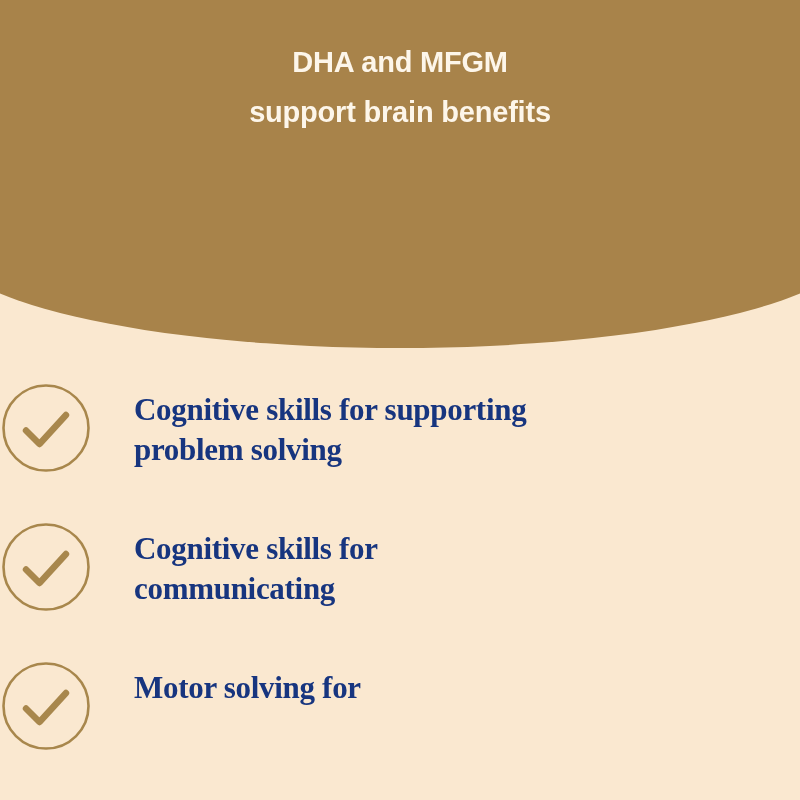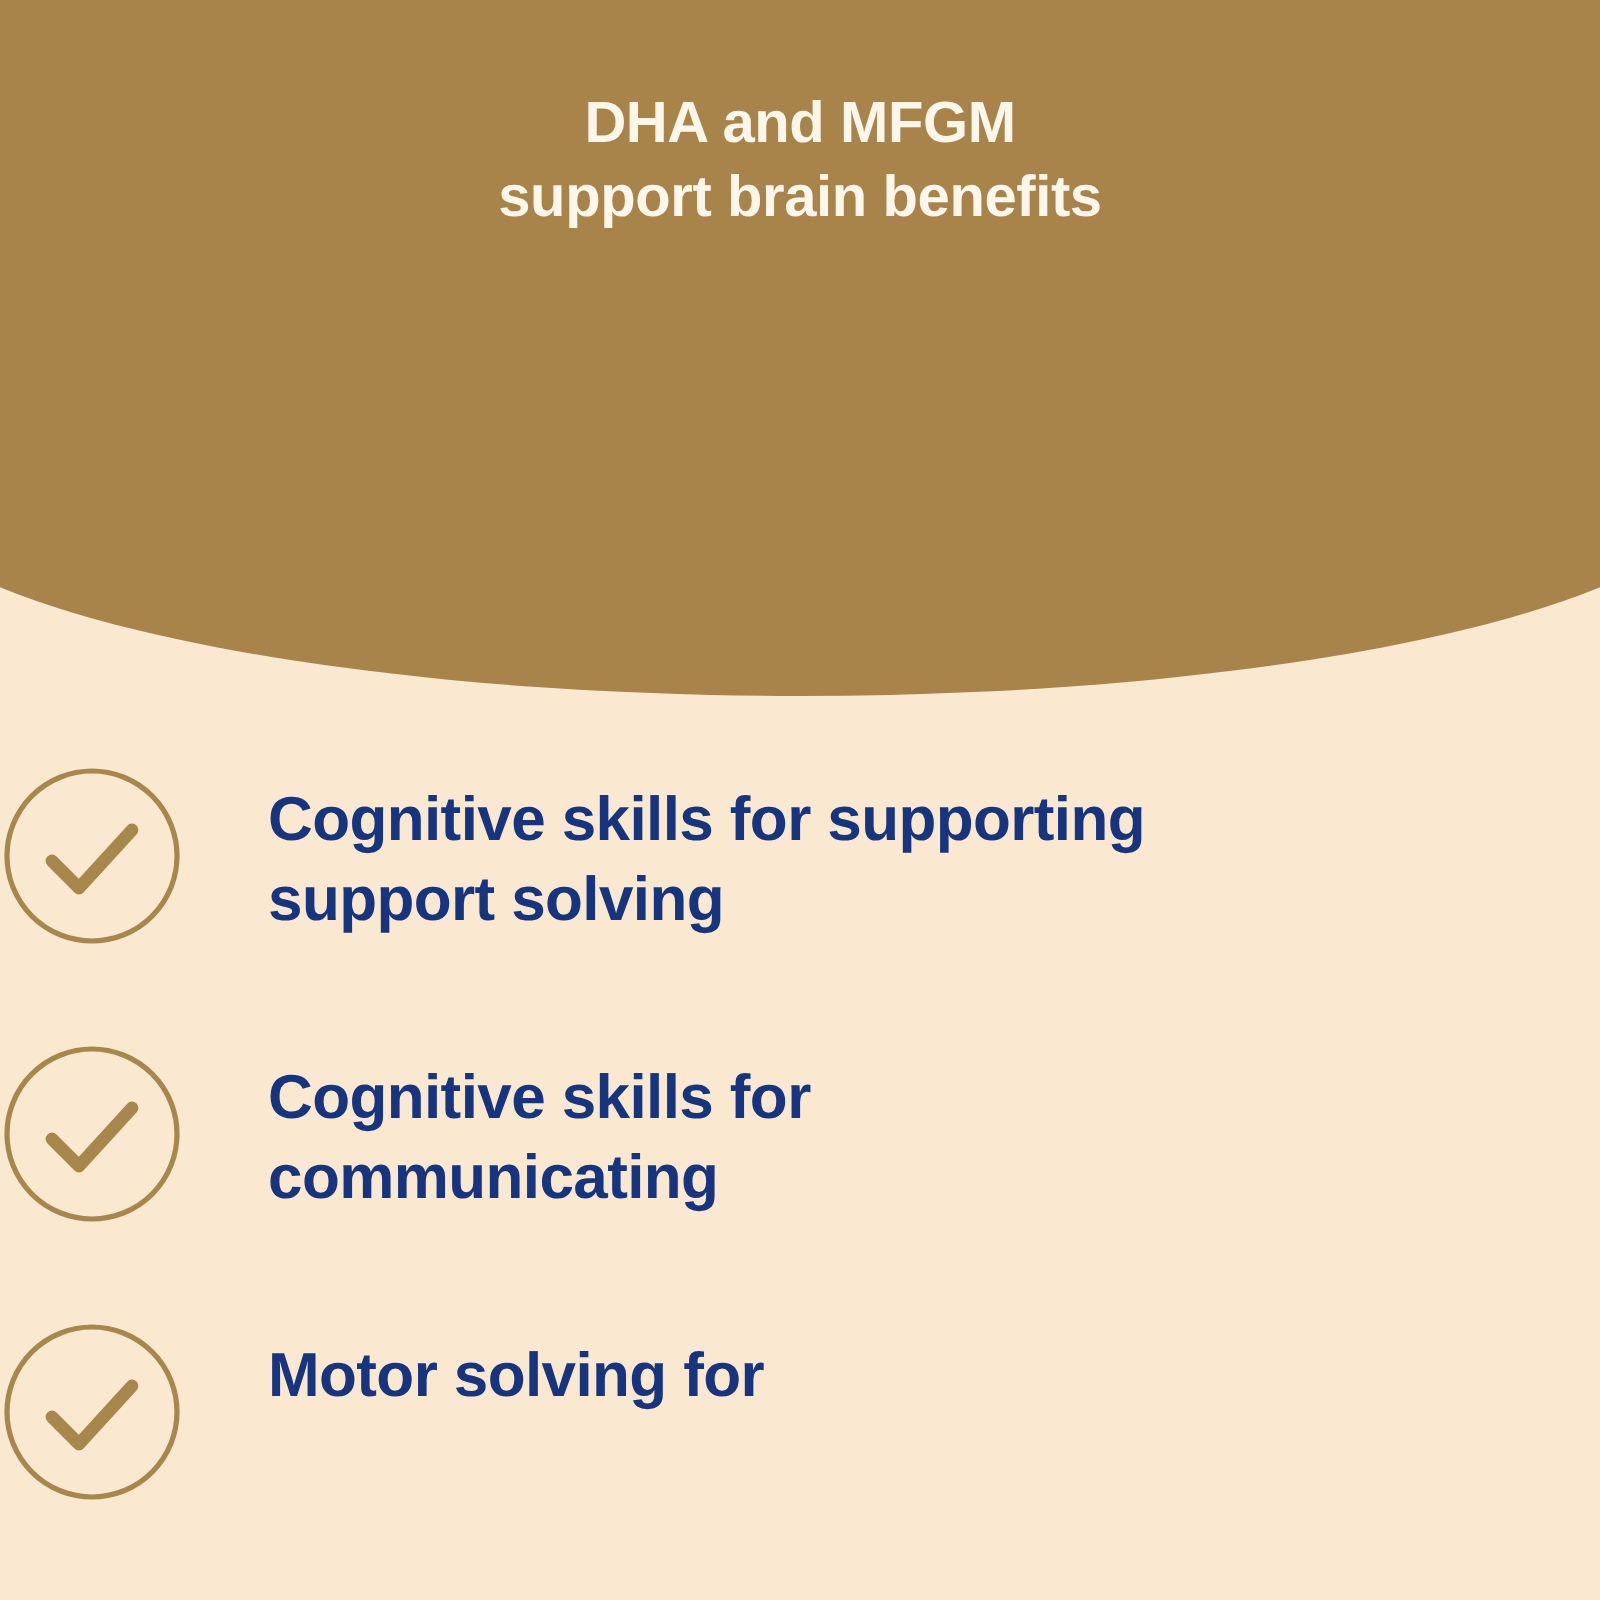--- a/index.html
+++ b/index.html
@@ -46,20 +46,21 @@
   .eyebrow {
     margin-top: 44px;
     color: #FDF6EA;
     font-size: 29px;
     font-weight: bold;
     line-height: 1.28;
     letter-spacing: -0.2px;
   }
   .eyebrow .line {
     display: block;
+    margin-top: 13px;
   }
 
   .display-headline {
     margin-top: 14px;
     color: #FDF6EA;
     font-family: "DejaVu Sans", sans-serif;
     font-weight: bold;
     letter-spacing: 2px;
     line-height: 0.88;
   }
@@ -83,20 +84,21 @@
     top: 382px;
     width: 800px;
     z-index: 3;
   }
 
   .benefit-row {
     position: relative;
     height: 139px;
     padding-left: 108px;
     box-sizing: border-box;
+    font-family: Liberation Serif, serif;
   }
 
   .check-badge {
     position: absolute;
     left: 0;
     top: 0;
     width: 92px;
     height: 92px;
   }
   .check-badge svg {
@@ -138,21 +140,21 @@
 
     <div class="benefit-row">
       <span class="check-badge">
         <svg viewBox="0 0 92 92" xmlns="http://www.w3.org/2000/svg">
           <circle cx="46" cy="46" r="42.5" fill="none" stroke="#A8874C" stroke-width="2.6"></circle>
           <path d="M26 48.5 L39.5 62 L66 33" fill="none" stroke="#A8874C" stroke-width="6.4" stroke-linecap="round" stroke-linejoin="round"></path>
         </svg>
       </span>
       <div class="benefit-text">
         <span class="tline">Cognitive skills for supporting</span>
-        <span class="tline">support solving</span>
+        <span class="tline">problem solving</span>
       </div>
     </div>
 
     <div class="benefit-row">
       <span class="check-badge">
         <svg viewBox="0 0 92 92" xmlns="http://www.w3.org/2000/svg">
           <circle cx="46" cy="46" r="42.5" fill="none" stroke="#A8874C" stroke-width="2.6"></circle>
           <path d="M26 48.5 L39.5 62 L66 33" fill="none" stroke="#A8874C" stroke-width="6.4" stroke-linecap="round" stroke-linejoin="round"></path>
         </svg>
       </span>

